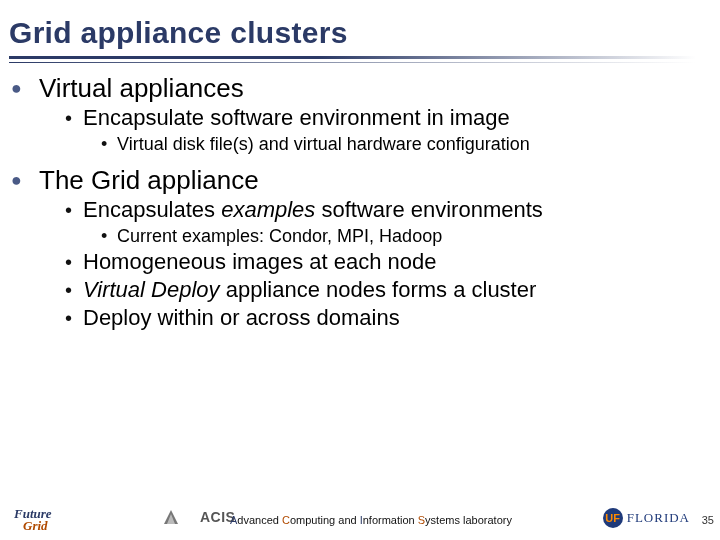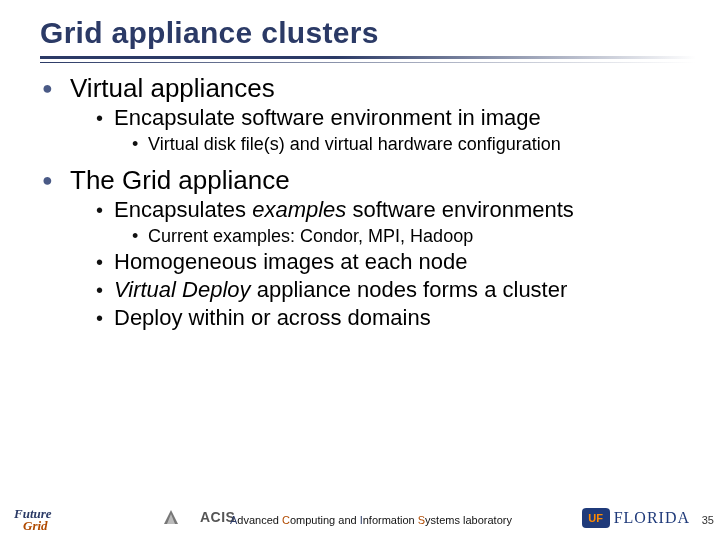--- a/index.html
+++ b/index.html
@@ -1,17 +1,17 @@
 <!DOCTYPE html>
 <html><head>
 <meta charset="utf-8">
 <style>
 html,body{margin:0;padding:0}
 body{width:720px;height:540px;background:#fff;font-family:Arial,Helvetica,sans-serif;position:relative;overflow:hidden}
-.slide{box-sizing:border-box;padding:16px 24px 0 40px;height:100%}
+.slide{box-sizing:border-box;padding:16px 24px 0 9px;height:100%}
 .title{font-family:"Arial Black",Arial,sans-serif;font-weight:900;font-size:30px;color:#2b3a66;letter-spacing:.3px;margin:0 0 6px 0}
 .rule-wrap{margin:0 0 10px 0}
 .rule-grad{height:3px;background:linear-gradient(to right,#2b3a66 0%,#2b3a66 45%,rgba(43,58,102,0) 100%)}
 .rule-thin{height:1px;background:linear-gradient(to right,#2b3a66 0%,rgba(43,58,102,0) 100%);margin-top:3px}
 .content{font-family:Arial,sans-serif;color:#000}
 .L1{display:flex;margin-top:6px;margin-bottom:2px}
 .L1-b{width:28px;flex:none;color:#4a5a86;font-size:18px;line-height:30px;padding-left:2px}
 .L1-t{font-size:26px;line-height:30px}
 .L2{display:flex;margin-left:56px;margin-top:2px}
 .L2-b{width:18px;flex:none;color:#111;font-size:20px;line-height:26px}
@@ -26,22 +26,22 @@
 .fg-logo .fg2{font-family:"Times New Roman",serif;font-style:italic;font-weight:700;color:#b04a00;font-size:13px;line-height:12px;margin-left:9px}
 .acis{position:absolute;left:160px;bottom:4px;display:flex;align-items:center}
 .acis svg{display:block}
 .acis-t{font-family:Arial,sans-serif;font-weight:700;font-size:14px;color:#555;margin-left:18px;letter-spacing:.5px}
 .lab{position:absolute;left:230px;bottom:6px;font-size:11px;color:#111}
 .lab .a{color:#2b3a66}
 .lab .c{color:#b04a00}
 .lab .i{color:#2b3a66}
 .lab .s{color:#b04a00}
 .uf{position:absolute;right:30px;bottom:4px;display:flex;align-items:center}
-.uf-box{width:28px;height:20px;background:#1f3a7a;color:#ff8a00;font-weight:800;font-size:11px;display:flex;align-items:center;justify-content:center;border-radius:4px;font-family:Arial,sans-serif}
-.uf-t{font-family:"Times New Roman",serif;font-size:16px;color:#1f3a7a;margin-left:4px;letter-spacing:1px}
+.uf-box{width:20px;height:20px;background:#1f3a7a;color:#ff8a00;font-weight:800;font-size:11px;display:flex;align-items:center;justify-content:center;border-radius:10px;font-family:Arial,sans-serif}
+.uf-t{font-family:"Times New Roman",serif;font-size:13px;color:#1f3a7a;margin-left:4px;letter-spacing:1px}
 .pg{position:absolute;right:6px;bottom:6px;font-size:11px;color:#333;font-family:Arial}
 </style>
 </head>
 <body>
 
 <div class="slide">
   <h1 class="title">Grid appliance clusters</h1>
   <div class="rule-wrap">
     <div class="rule-grad"></div>
     <div class="rule-thin"></div>

